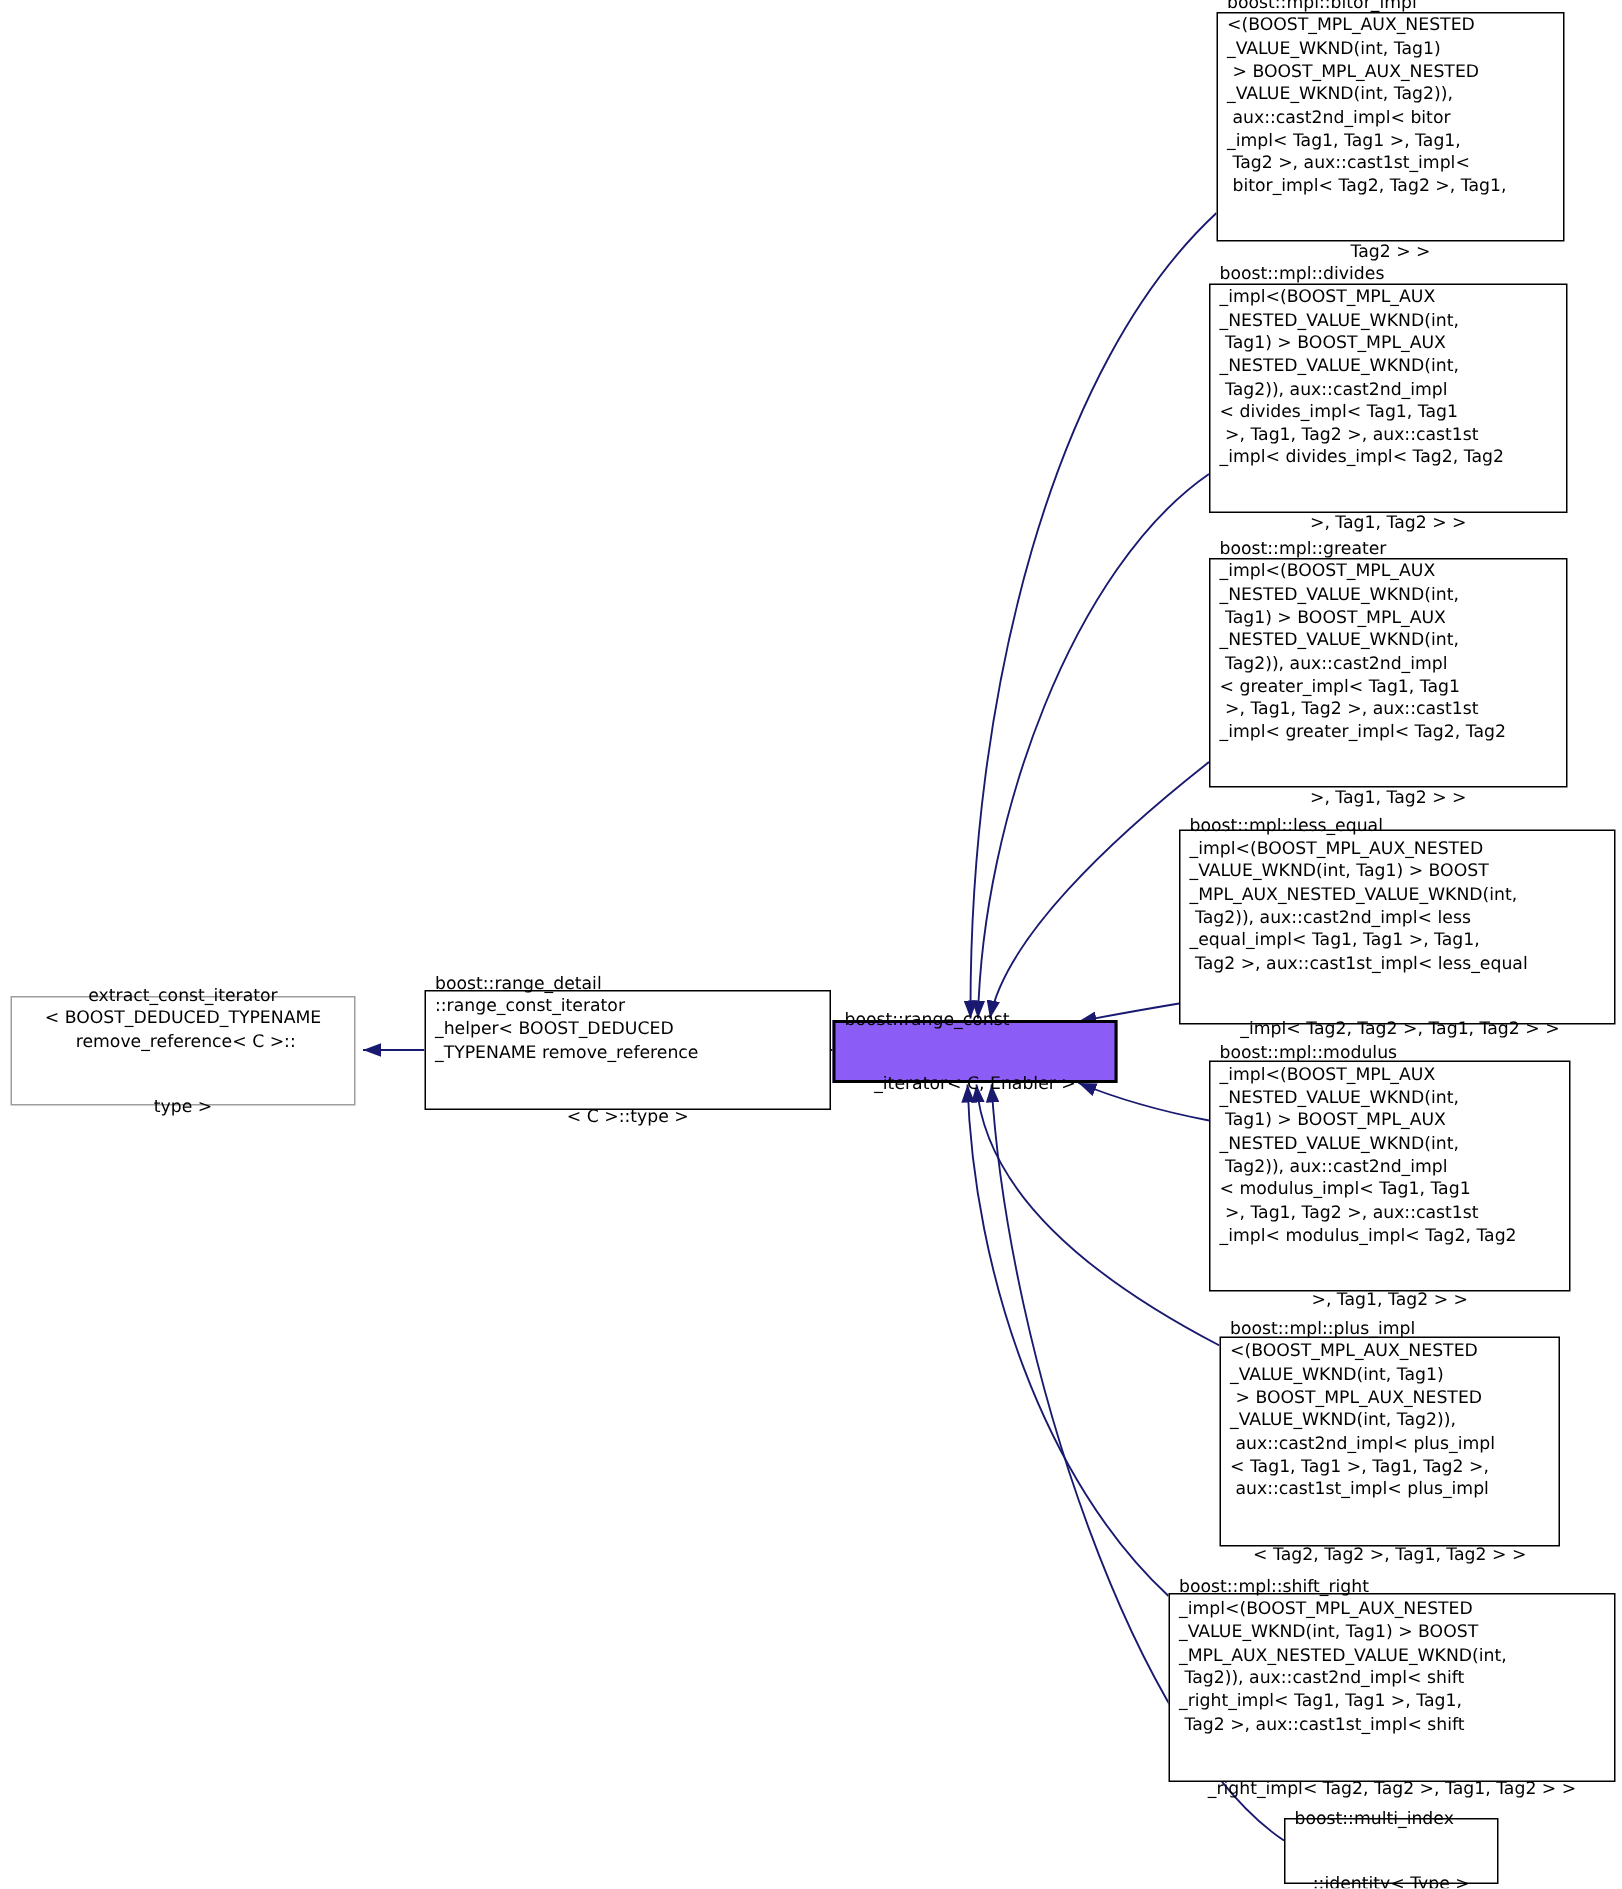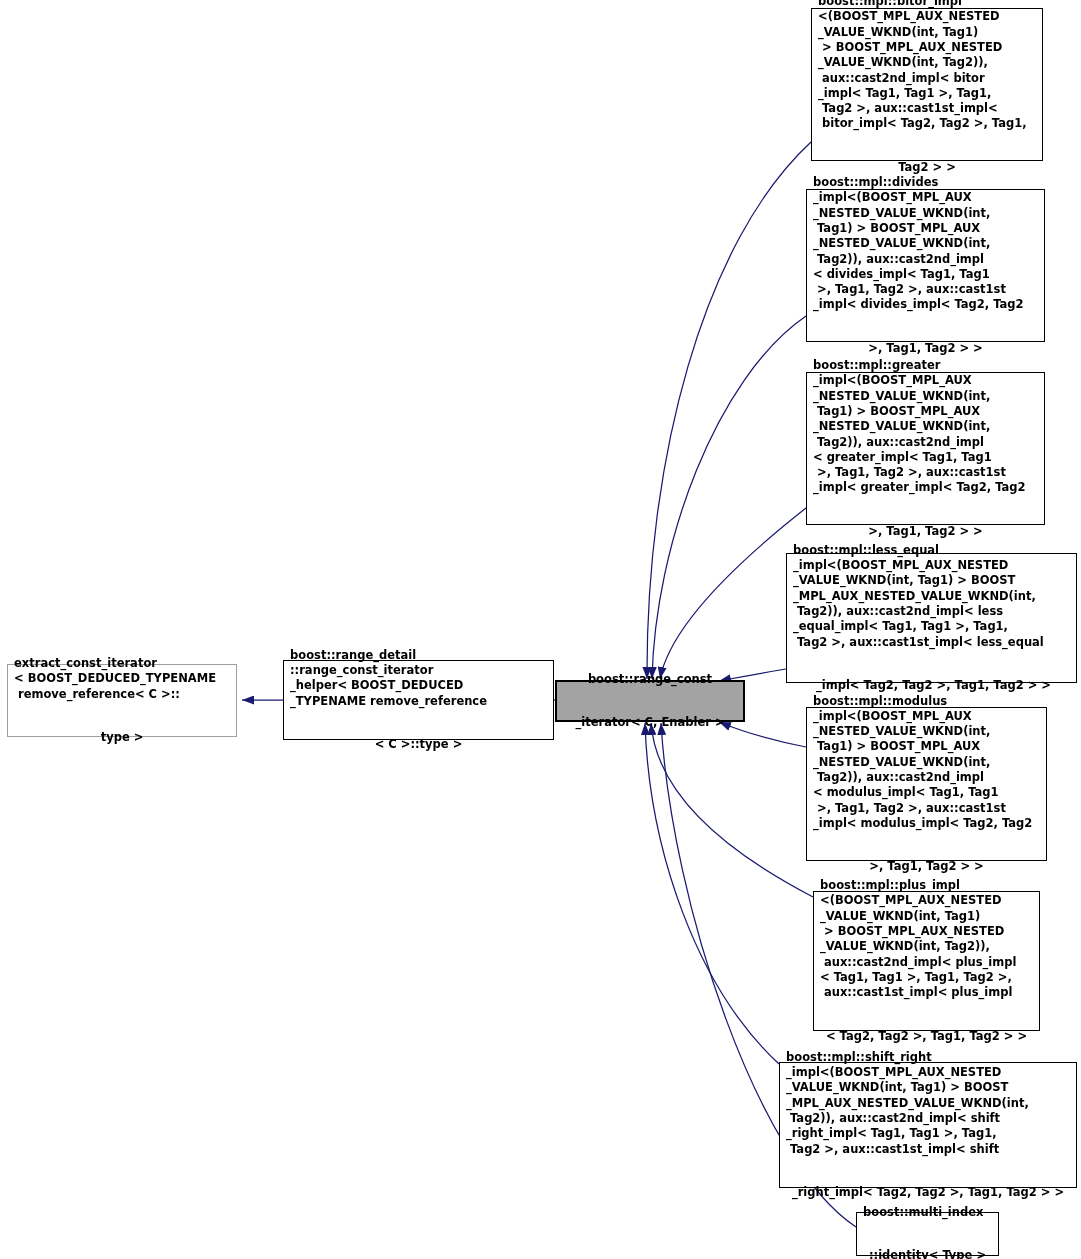--- a/index.html
+++ b/index.html
@@ -17,21 +17,20 @@
     box-sizing:border-box;
     background:#ffffff;
     border:1px solid #000000;
     font-size:11.5px;
     line-height:15.3px;
     padding:2px 6px;
     display:flex;
     flex-direction:column;
     justify-content:center;
     white-space:pre;
-    font-weight:bold;
   }
   .node .line{text-align:left;}
   .node .line:last-child{text-align:center;margin-top:28px;}
   .node.current{
     background:#c0c0c0;
     border:2px solid #000000;
   }
   .node.external{
     border:1px solid #9e9e9e;
   }
@@ -53,23 +52,23 @@
     <path class="edge" marker-end="url(#arrow)" d="M 811 142 C 703 242, 646 460, 647 679" stroke="#191970"></path>
     <path class="edge" marker-end="url(#arrow)" d="M 806 316 C 716 378, 655 545, 652 679" stroke="#191970"></path>
     <path class="edge" marker-end="url(#arrow)" d="M 806 508 C 740 560, 670 626, 660 679" stroke="#191970"></path>
     <path class="edge" marker-end="url(#arrow)" d="M 786 669 C 762 673, 740 677, 719 681" stroke="#191970"></path>
     <path class="edge" marker-end="url(#arrow)" d="M 806 747 C 780 742, 746 733, 719 722" stroke="#191970"></path>
     <path class="edge" marker-end="url(#arrow)" d="M 813 897 C 738 858, 657 800, 651 723" stroke="#191970"></path>
     <path class="edge" marker-end="url(#arrow)" d="M 779 1064 C 697 988, 649 850, 645 723" stroke="#191970"></path>
     <path class="edge" marker-end="url(#arrow)" d="M 856 1227 C 758 1162, 672 905, 661 723" stroke="#191970"></path>
   </svg>
 
-  <div class="node external" style="left:7px;   top:664px;  width:230px; height:73px;"><div class="line">extract_const_iterator</div><div class="line">&lt; BOOST_DEDUCED_TYPENAME</div><div class="line"> remove_reference&lt; C &gt;::</div><div class="line">type &gt;</div></div>
+  <div class="node external" style="left:7px;   top:664px;  width:230px; height:73px;align-items:center;"><div class="line">extract_const_iterator</div><div class="line">&lt; BOOST_DEDUCED_TYPENAME</div><div class="line"> remove_reference&lt; C &gt;::</div><div class="line">type &gt;</div></div>
   <div class="node" style="left:283px; top:660px;  width:271px; height:80px;"><div class="line">boost::range_detail</div><div class="line">::range_const_iterator</div><div class="line">_helper&lt; BOOST_DEDUCED</div><div class="line">_TYPENAME remove_reference</div><div class="line">&lt; C &gt;::type &gt;</div></div>
-  <div class="node current" style="left: 555px; top: 680px; width: 190px; height: 42px; background: #a3a3a3; align-items: center;"><div class="line">boost::range_const</div><div class="line">_iterator&lt; C, Enabler &gt;</div></div>
+  <div class="node current" style="left: 555px; top: 680px; width: 190px; height: 42px; background: #8b5cf6;"><div class="line">boost::range_const</div><div class="line">_iterator&lt; C, Enabler &gt;</div></div>
   <div class="node" style="left:811px; top:8px;    width:232px; height:153px;"><div class="line">boost::mpl::bitor_impl</div><div class="line">&lt;(BOOST_MPL_AUX_NESTED</div><div class="line">_VALUE_WKND(int, Tag1)</div><div class="line"> &gt; BOOST_MPL_AUX_NESTED</div><div class="line">_VALUE_WKND(int, Tag2)),</div><div class="line"> aux::cast2nd_impl&lt; bitor</div><div class="line">_impl&lt; Tag1, Tag1 &gt;, Tag1,</div><div class="line"> Tag2 &gt;, aux::cast1st_impl&lt;</div><div class="line"> bitor_impl&lt; Tag2, Tag2 &gt;, Tag1,</div><div class="line">Tag2 &gt; &gt;</div></div>
   <div class="node" style="left:806px; top:189px;  width:239px; height:153px;"><div class="line">boost::mpl::divides</div><div class="line">_impl&lt;(BOOST_MPL_AUX</div><div class="line">_NESTED_VALUE_WKND(int,</div><div class="line"> Tag1) &gt; BOOST_MPL_AUX</div><div class="line">_NESTED_VALUE_WKND(int,</div><div class="line"> Tag2)), aux::cast2nd_impl</div><div class="line">&lt; divides_impl&lt; Tag1, Tag1</div><div class="line"> &gt;, Tag1, Tag2 &gt;, aux::cast1st</div><div class="line">_impl&lt; divides_impl&lt; Tag2, Tag2</div><div class="line">&gt;, Tag1, Tag2 &gt; &gt;</div></div>
   <div class="node" style="left:806px; top:372px;  width:239px; height:153px;"><div class="line">boost::mpl::greater</div><div class="line">_impl&lt;(BOOST_MPL_AUX</div><div class="line">_NESTED_VALUE_WKND(int,</div><div class="line"> Tag1) &gt; BOOST_MPL_AUX</div><div class="line">_NESTED_VALUE_WKND(int,</div><div class="line"> Tag2)), aux::cast2nd_impl</div><div class="line">&lt; greater_impl&lt; Tag1, Tag1</div><div class="line"> &gt;, Tag1, Tag2 &gt;, aux::cast1st</div><div class="line">_impl&lt; greater_impl&lt; Tag2, Tag2</div><div class="line">&gt;, Tag1, Tag2 &gt; &gt;</div></div>
   <div class="node" style="left:786px; top:553px;  width:291px; height:130px;"><div class="line">boost::mpl::less_equal</div><div class="line">_impl&lt;(BOOST_MPL_AUX_NESTED</div><div class="line">_VALUE_WKND(int, Tag1) &gt; BOOST</div><div class="line">_MPL_AUX_NESTED_VALUE_WKND(int,</div><div class="line"> Tag2)), aux::cast2nd_impl&lt; less</div><div class="line">_equal_impl&lt; Tag1, Tag1 &gt;, Tag1,</div><div class="line"> Tag2 &gt;, aux::cast1st_impl&lt; less_equal</div><div class="line"> _impl&lt; Tag2, Tag2 &gt;, Tag1, Tag2 &gt; &gt;</div></div>
   <div class="node" style="left:806px; top:707px;  width:241px; height:154px;"><div class="line">boost::mpl::modulus</div><div class="line">_impl&lt;(BOOST_MPL_AUX</div><div class="line">_NESTED_VALUE_WKND(int,</div><div class="line"> Tag1) &gt; BOOST_MPL_AUX</div><div class="line">_NESTED_VALUE_WKND(int,</div><div class="line"> Tag2)), aux::cast2nd_impl</div><div class="line">&lt; modulus_impl&lt; Tag1, Tag1</div><div class="line"> &gt;, Tag1, Tag2 &gt;, aux::cast1st</div><div class="line">_impl&lt; modulus_impl&lt; Tag2, Tag2</div><div class="line">&gt;, Tag1, Tag2 &gt; &gt;</div></div>
   <div class="node" style="left:813px; top:891px;  width:227px; height:140px;"><div class="line">boost::mpl::plus_impl</div><div class="line">&lt;(BOOST_MPL_AUX_NESTED</div><div class="line">_VALUE_WKND(int, Tag1)</div><div class="line"> &gt; BOOST_MPL_AUX_NESTED</div><div class="line">_VALUE_WKND(int, Tag2)),</div><div class="line"> aux::cast2nd_impl&lt; plus_impl</div><div class="line">&lt; Tag1, Tag1 &gt;, Tag1, Tag2 &gt;,</div><div class="line"> aux::cast1st_impl&lt; plus_impl</div><div class="line">&lt; Tag2, Tag2 &gt;, Tag1, Tag2 &gt; &gt;</div></div>
   <div class="node" style="left:779px; top:1062px; width:298px; height:126px;"><div class="line">boost::mpl::shift_right</div><div class="line">_impl&lt;(BOOST_MPL_AUX_NESTED</div><div class="line">_VALUE_WKND(int, Tag1) &gt; BOOST</div><div class="line">_MPL_AUX_NESTED_VALUE_WKND(int,</div><div class="line"> Tag2)), aux::cast2nd_impl&lt; shift</div><div class="line">_right_impl&lt; Tag1, Tag1 &gt;, Tag1,</div><div class="line"> Tag2 &gt;, aux::cast1st_impl&lt; shift</div><div class="line">_right_impl&lt; Tag2, Tag2 &gt;, Tag1, Tag2 &gt; &gt;</div></div>
   <div class="node" style="left:856px; top:1212px; width:143px; height:44px;"><div class="line">boost::multi_index</div><div class="line">::identity&lt; Type &gt;</div></div>
 
 </div>

